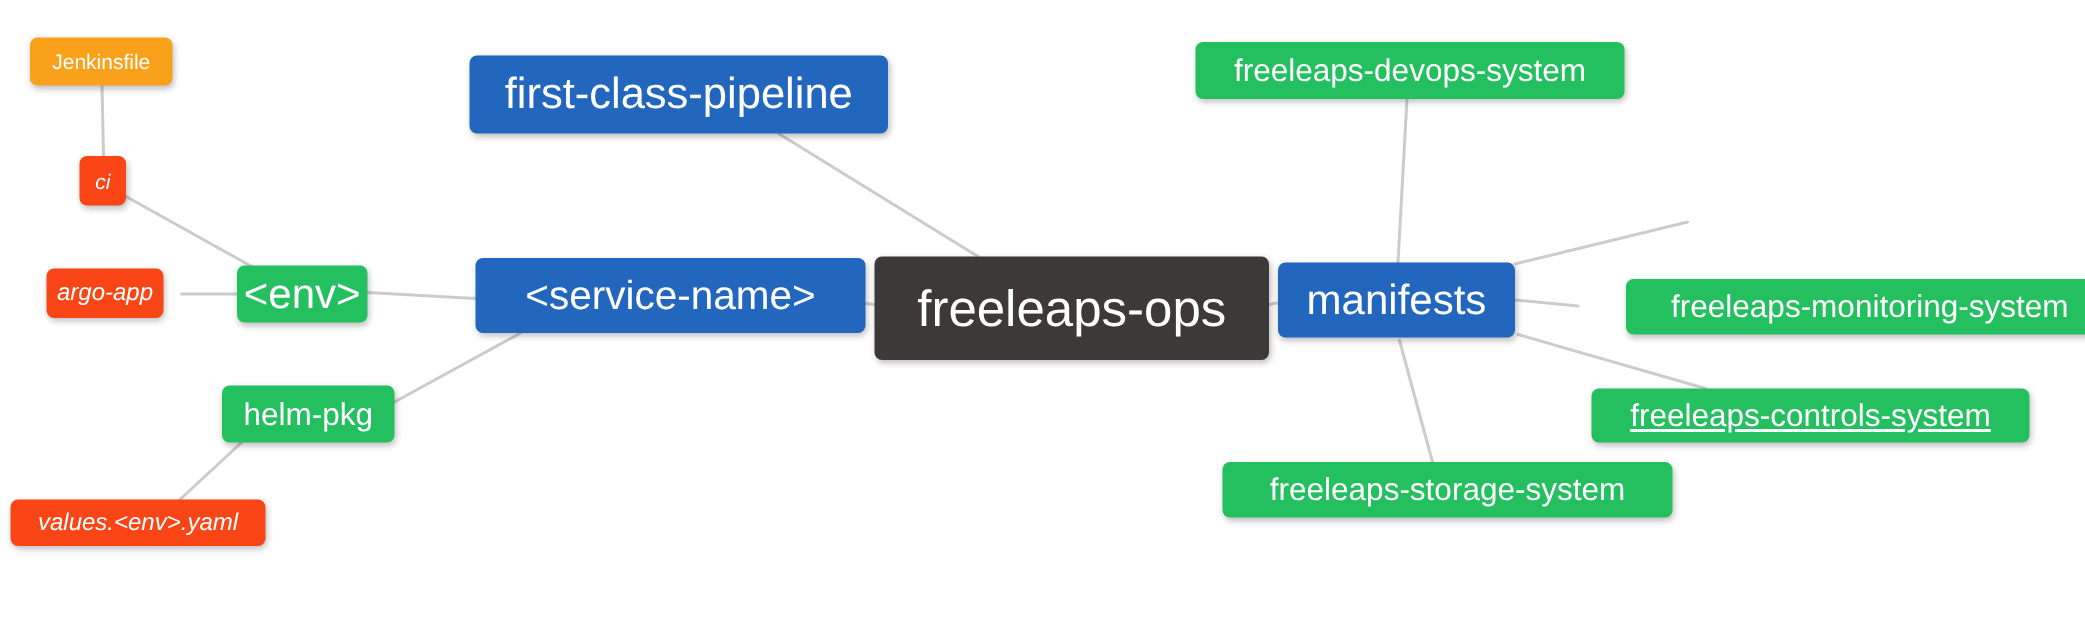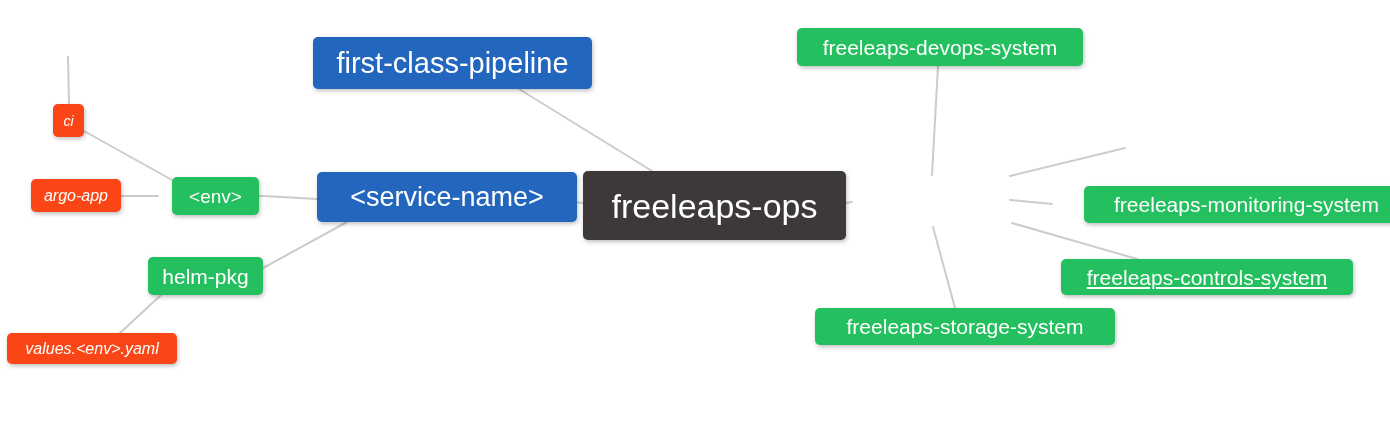--- a/index.html
+++ b/index.html
@@ -43,22 +43,22 @@
   
   .c-orange { background: #f9a11b; }
   .c-red    { background: #fa4616; font-style: italic; }
   .c-green  { background: #24bf5f; }
   .c-blue   { background: #2366bd; }
   .c-dark   { background: #3d3939; }
 
   
   .n-jenkinsfile      { left: 20px;   top: 25px;  width: 95px;  height: 32px; font-size: 14px; }
   .n-ci               { left: 53px;   top: 104px; width: 31px;  height: 33px; font-size: 14px; }
-  .n-argo-app         { left: 31px;   top: 179px; width: 90px;  height: 33px; font-size: 16px; }
-  .n-env              { left: 172px;  top: 177px; width: 87px;  height: 38px; font-size: 19px; }
+  .n-argo-app         { left: 31px;   top: 179px; width: 78px;  height: 33px; font-size: 16px; }
+  .n-env              { left: 158px;  top: 177px; width: 87px;  height: 38px; font-size: 28px; }
   .n-helm-pkg         { left: 148px;  top: 257px; width: 115px; height: 38px; font-size: 21px; }
   .n-values-env-yaml  { left: 7px;    top: 333px; width: 170px; height: 31px; font-size: 16px; }
   .n-first-class-pipeline { left: 313px; top: 37px;  width: 279px; height: 52px; font-size: 29px; }
   .n-service-name     { left: 317px;  top: 172px; width: 260px; height: 50px; font-size: 27px; }
   .n-freeleaps-ops    { left: 583px;  top: 171px; width: 263px; height: 69px; font-size: 34px; }
   .n-manifests        { left: 852px;  top: 175px; width: 158px; height: 50px; font-size: 28px; }
   .n-devops-system    { left: 797px;  top: 28px;  width: 286px; height: 38px; font-size: 21px; }
   .n-network-system   { left: 1053px; top: 112px; width: 295px; height: 36px; font-size: 21px; }
   .n-monitoring-system{ left: 1052px; top: 186px; width: 325px; height: 37px; font-size: 21px; margin-left: 32px; }
   .n-controls-system  { left: 1061px; top: 259px; width: 292px; height: 36px; font-size: 21px; text-decoration: underline; }
@@ -79,26 +79,28 @@
     <line x1="519" y1="89" x2="652" y2="171"></line>
     <line x1="567" y1="201" x2="583" y2="203"></line>
     <line x1="846" y1="203" x2="852" y2="202"></line>
     <line x1="932" y1="175" x2="938" y2="66"></line>
     <line x1="1010" y1="176" x2="1125" y2="148"></line>
     <line x1="1010" y1="200" x2="1052" y2="204"></line>
     <line x1="1012" y1="223" x2="1137" y2="259"></line>
     <line x1="933" y1="227" x2="955" y2="308"></line>
   </svg>
 
+  <div class="node c-orange n-jenkinsfile">Jenkinsfile</div>
   <div class="node c-red n-ci">ci</div>
   <div class="node c-red n-argo-app">argo-app</div>
   <div class="node c-green n-env">&lt;env&gt;</div>
   <div class="node c-green n-helm-pkg">helm-pkg</div>
   <div class="node c-red n-values-env-yaml">values.&lt;env&gt;.yaml</div>
   <div class="node c-blue n-first-class-pipeline">first-class-pipeline</div>
   <div class="node c-blue n-service-name">&lt;service-name&gt;</div>
   <div class="node c-dark n-freeleaps-ops">freeleaps-ops</div>
+  <div class="node c-blue n-manifests">manifests</div>
   <div class="node c-green n-devops-system">freeleaps-devops-system</div>
   <div class="node c-green n-monitoring-system">freeleaps-monitoring-system</div>
   <div class="node c-green n-controls-system">freeleaps-controls-system</div>
   <div class="node c-green n-storage-system">freeleaps-storage-system</div>
 
 </div>
 
 </body></html>

